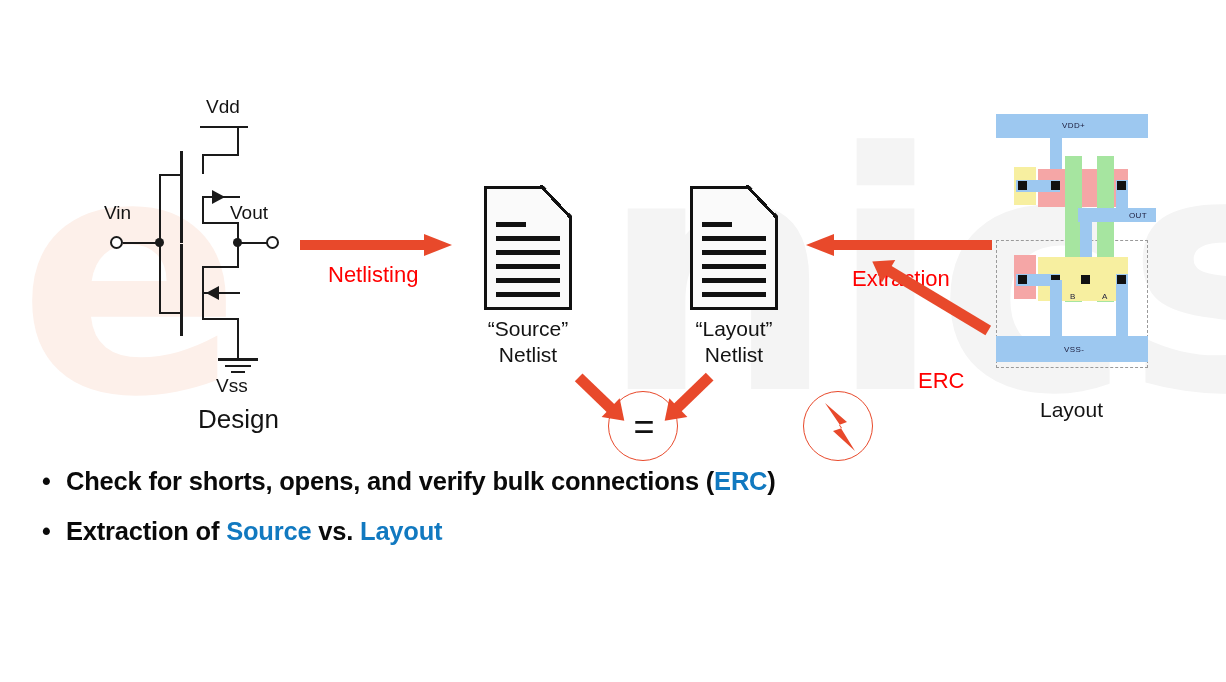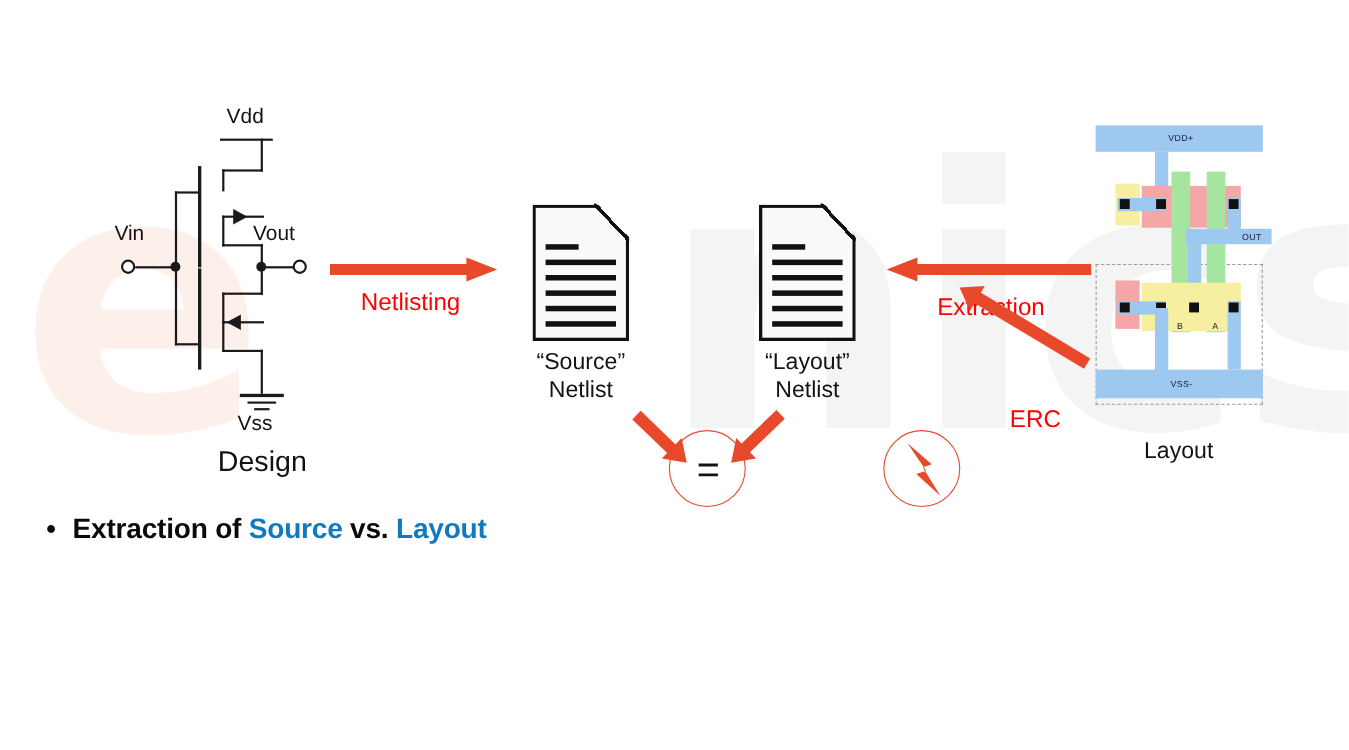--- a/index.html
+++ b/index.html
@@ -366,17 +366,18 @@
     <div class="tx" style="left:78px; top:180px;">B</div>
     <div class="tx" style="left:110px; top:180px;">A</div>
 
     <div class="r m1" style="left:4px; top:224px; width:152px; height:26px;"></div>
     <div class="tx" style="left:72px; top:233px;">VSS-</div>
   </div>
 
   <div class="lbl" style="left:1040px; top:398px; font-size:21px;">Layout</div>
 
   <div id="bullets">
+    <div class="bullet"><span>Check for shorts, opens, and verify bulk connections (</span><span class="hl">ERC</span><span>)</span></div>
     <div class="bullet"><span>Extraction of </span><span class="hl">Source</span><span> vs. </span><span class="hl">Layout</span></div>
   </div>
 
 
 </div>
 
 </body></html>

